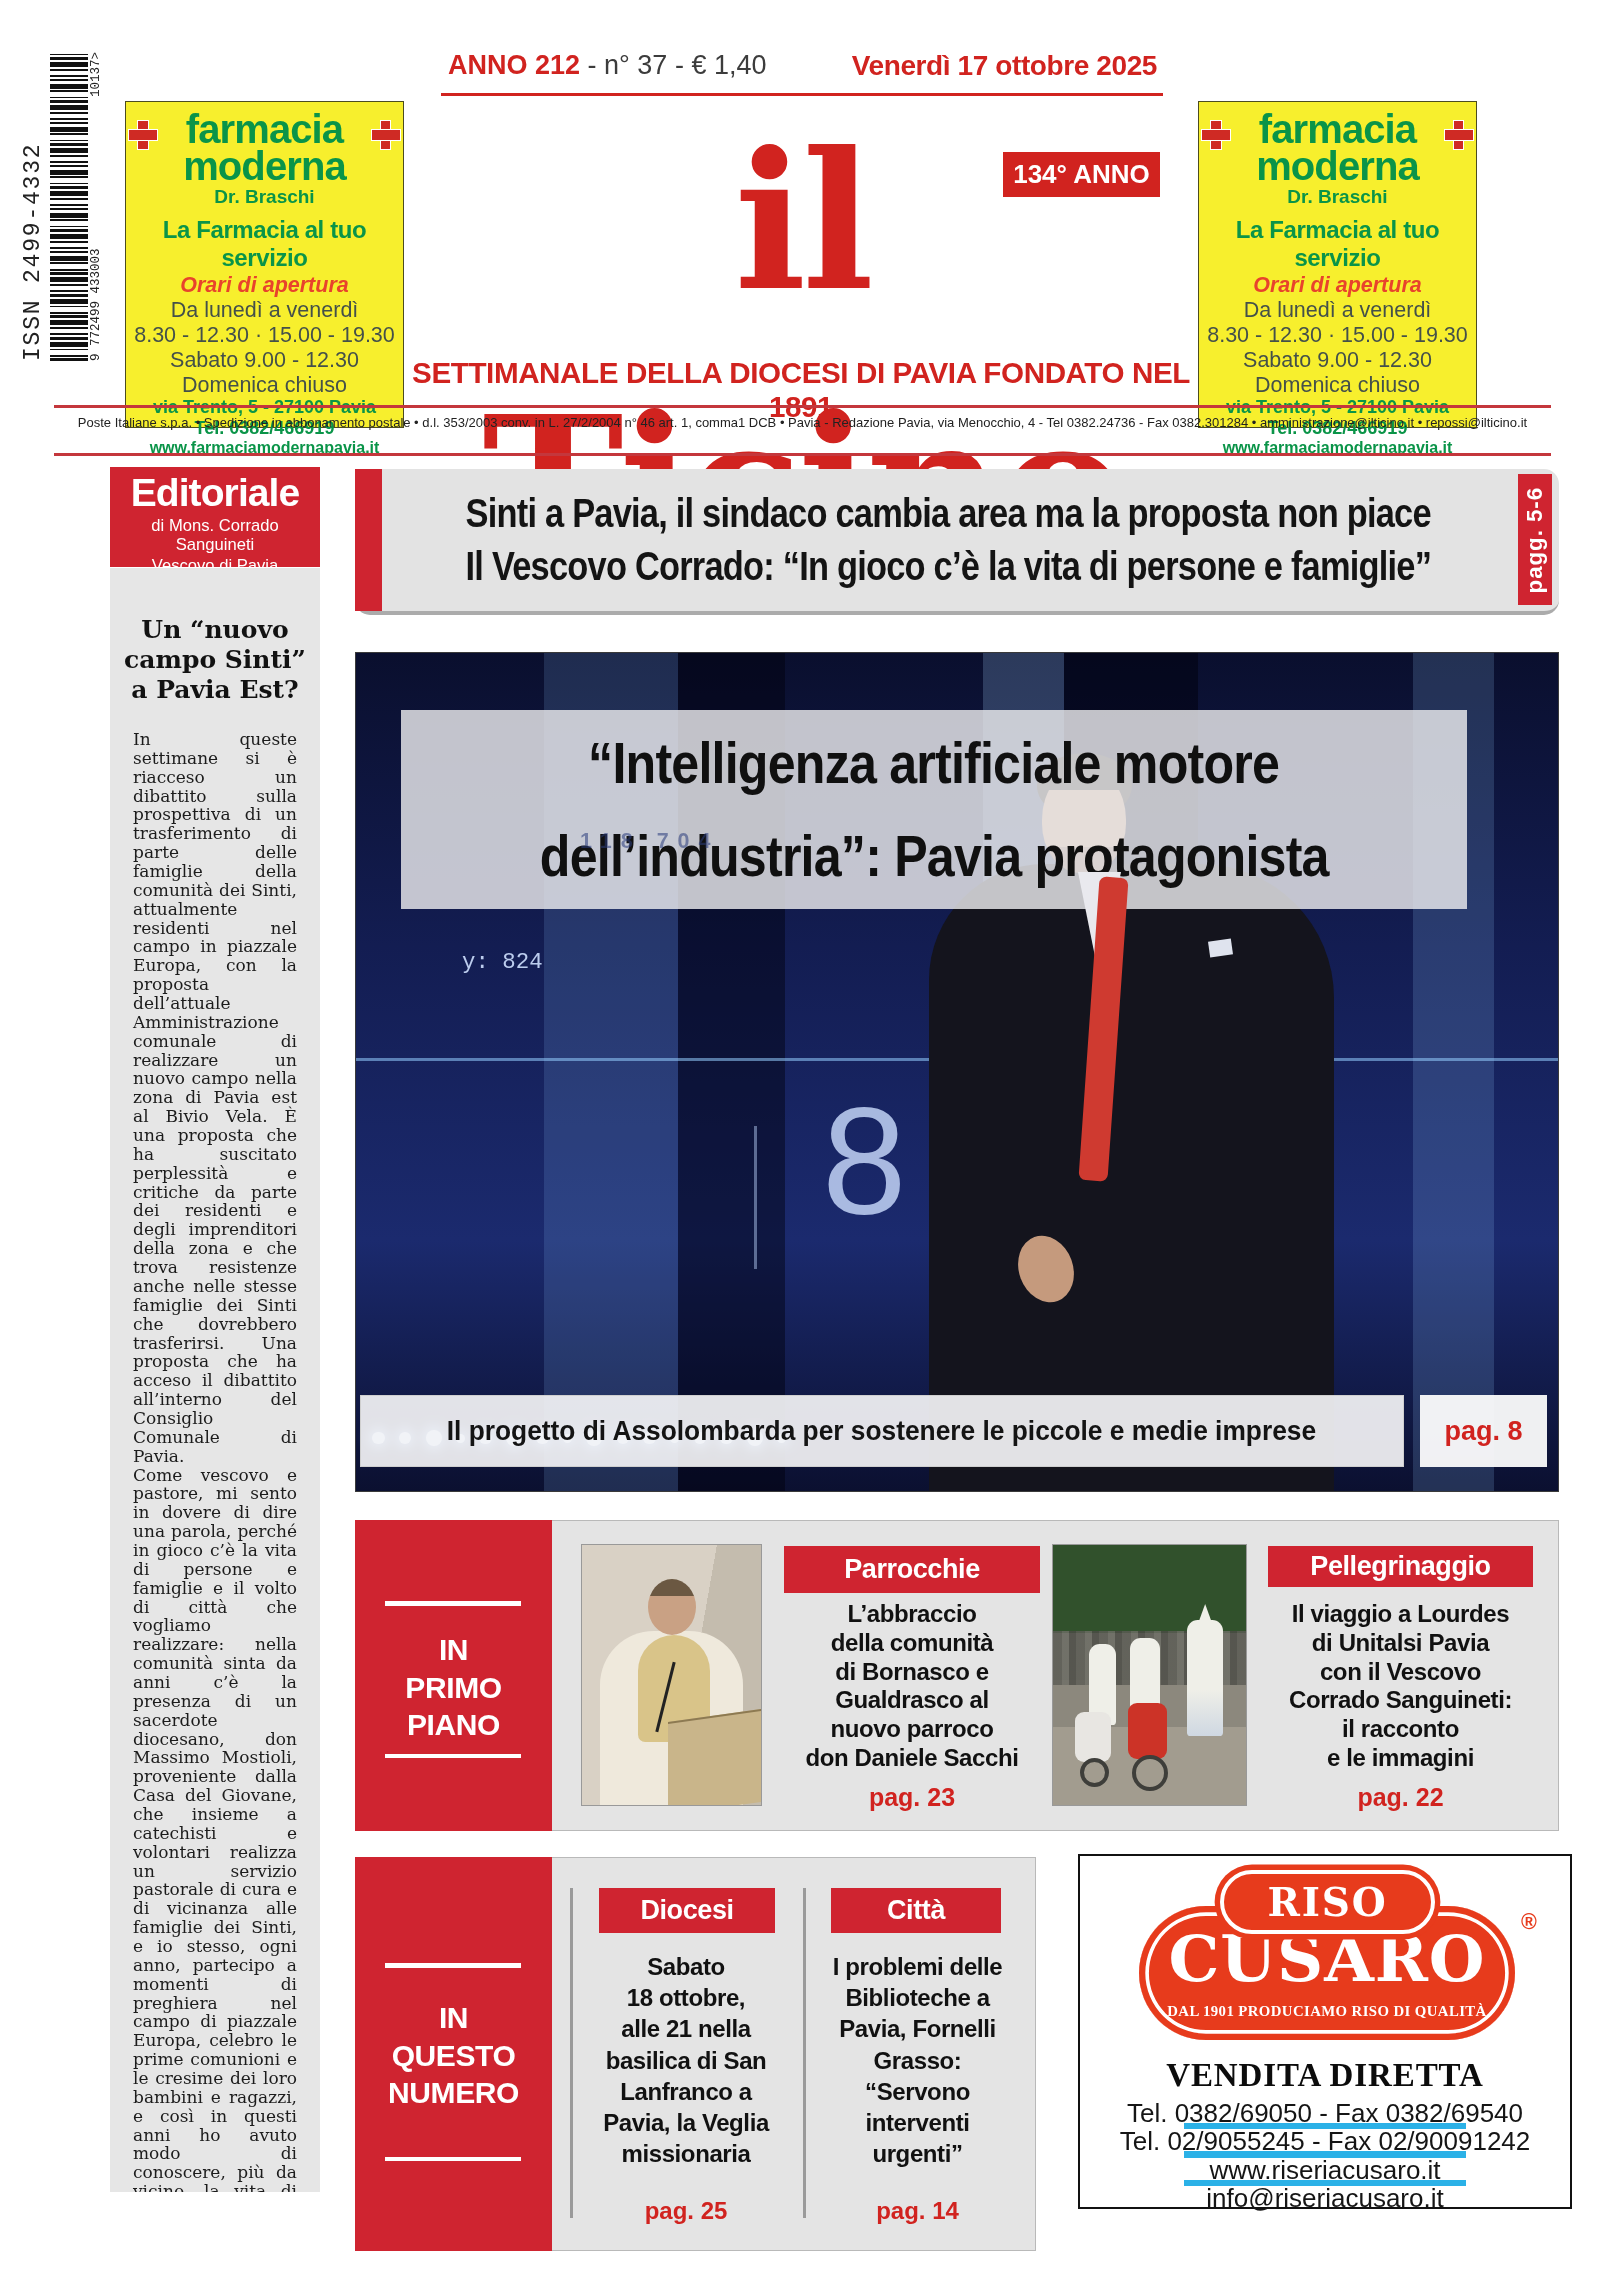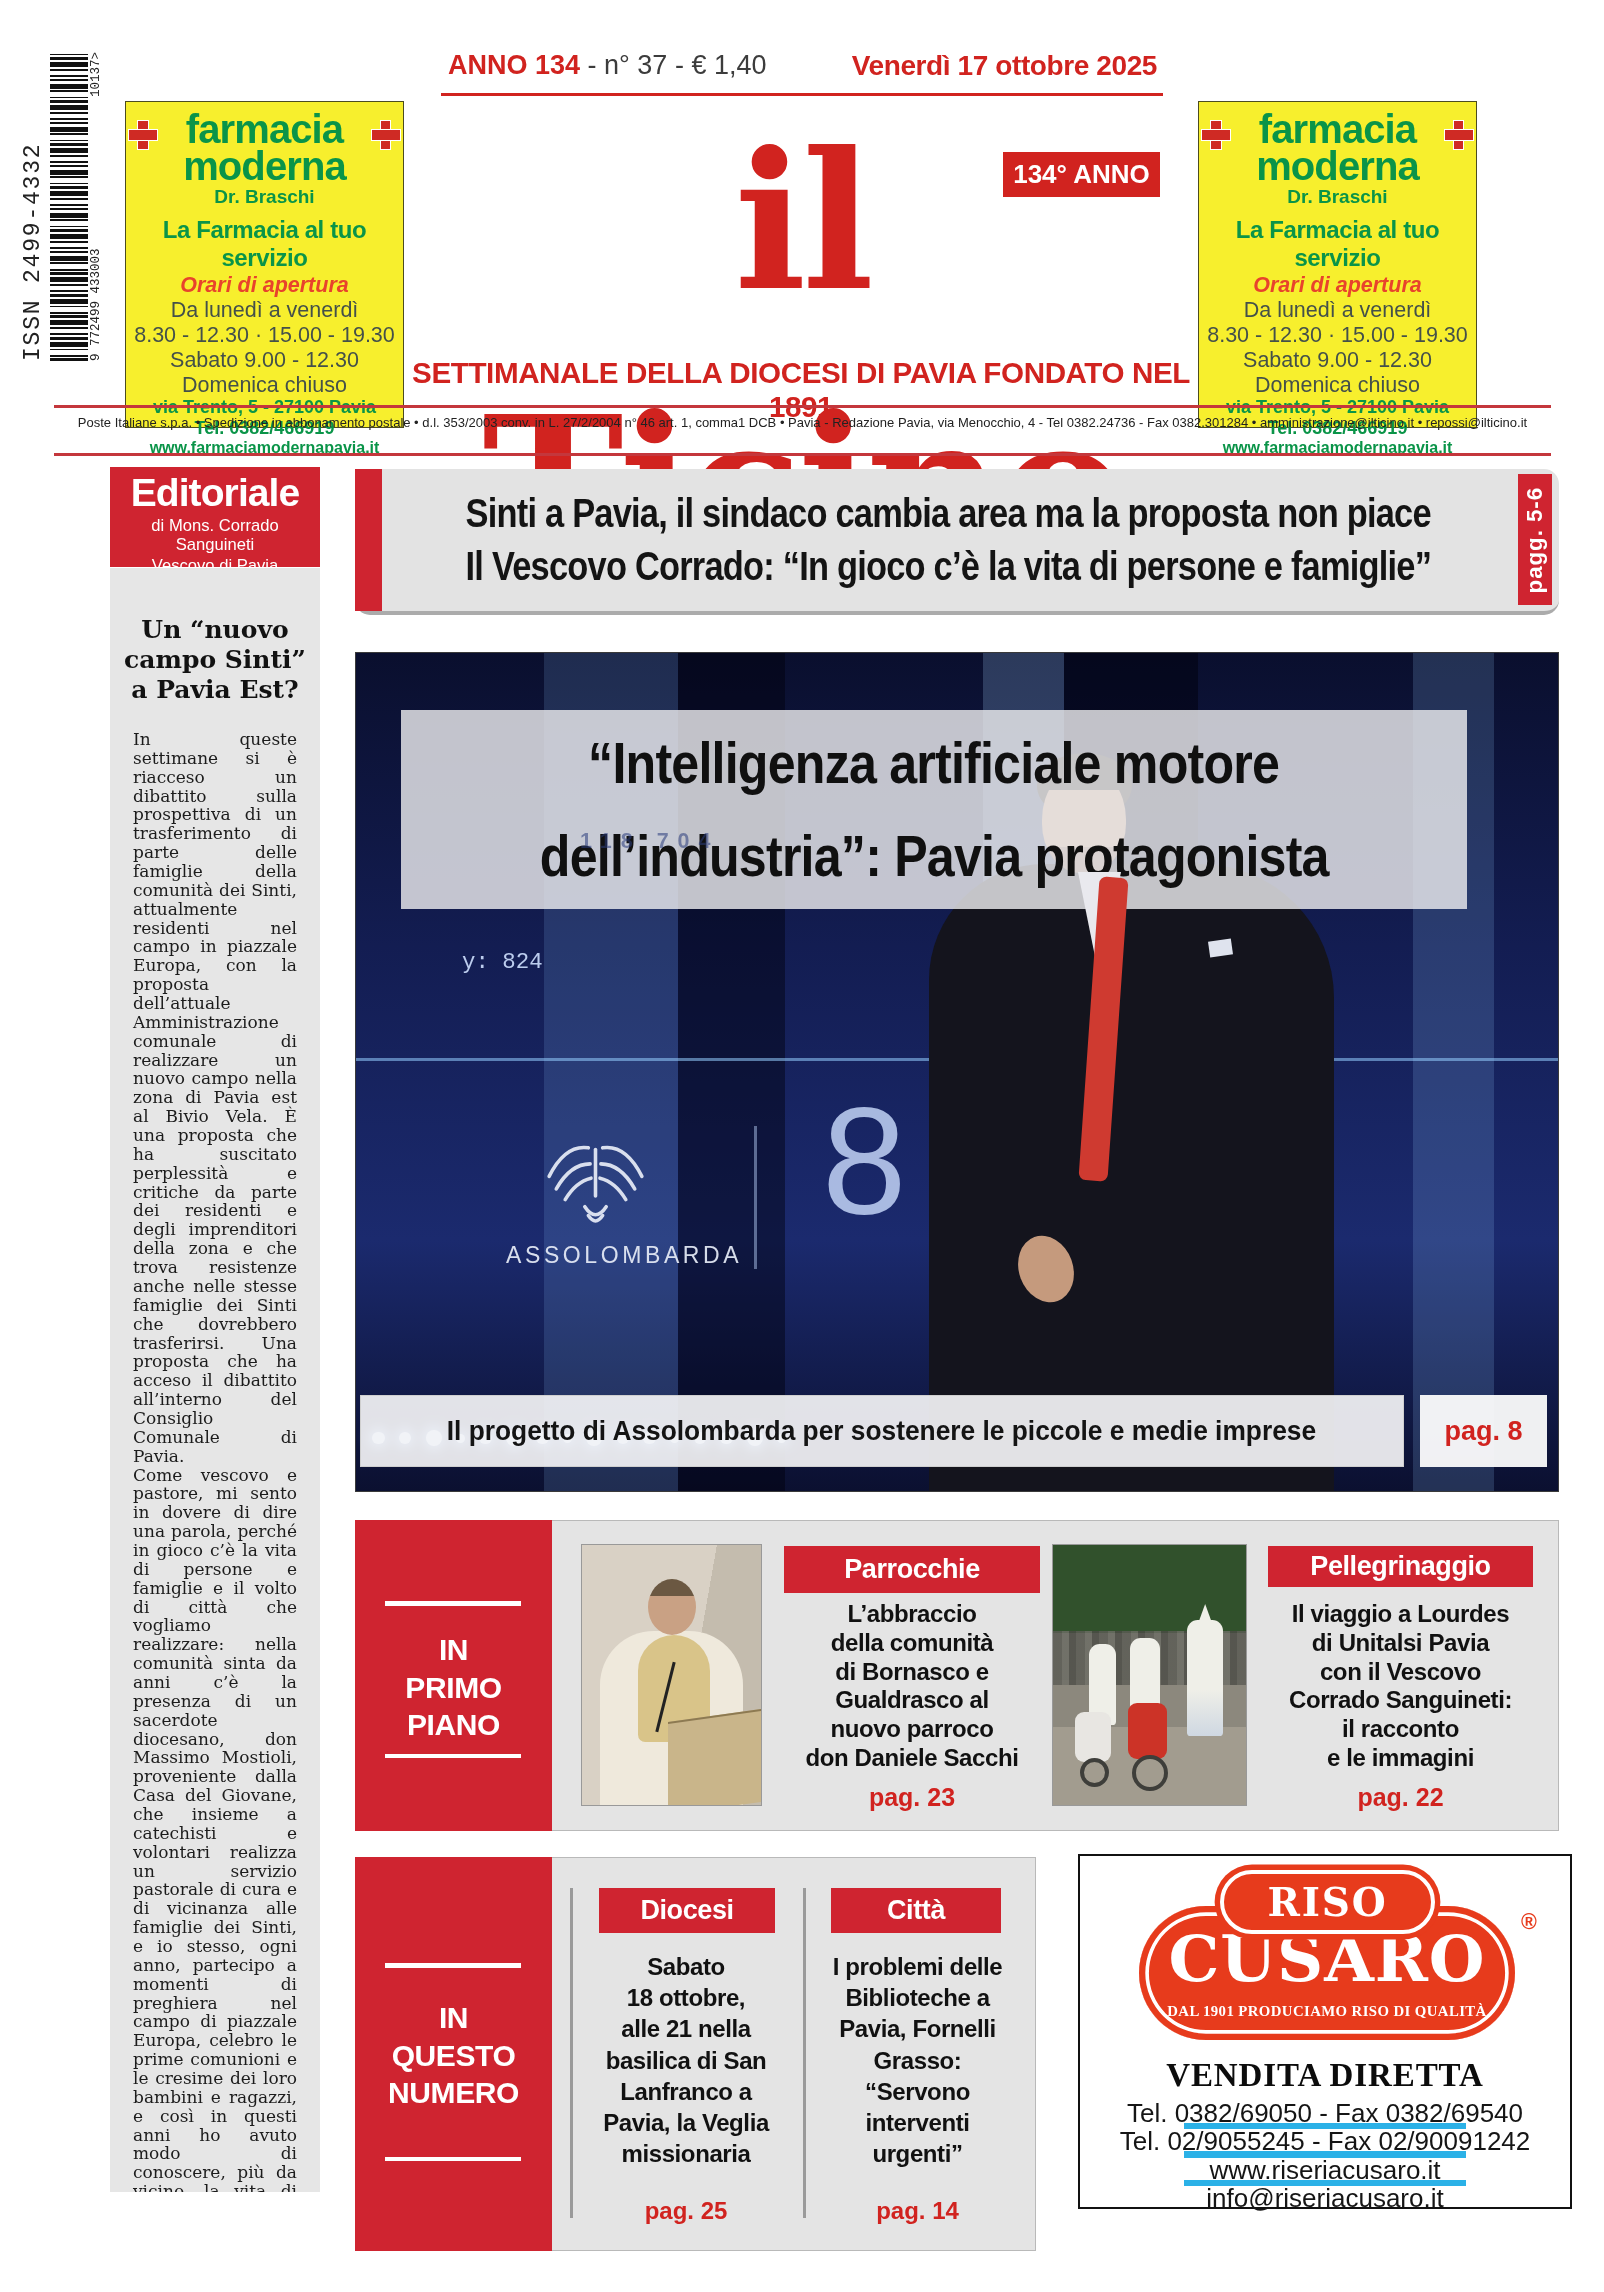--- a/index.html
+++ b/index.html
@@ -204,21 +204,21 @@
     <div class="ph-hours-title">Orari di apertura</div>
     <div class="ph-hour">Da lunedì a venerdì</div>
     <div class="ph-hour">8.30 - 12.30 · 15.00 - 19.30</div>
     <div class="ph-hour">Sabato 9.00 - 12.30</div>
     <div class="ph-hour">Domenica chiuso</div>
     <div class="ph-small">via Trento, 5 - 27100 Pavia</div>
     <div class="ph-small">Tel. 0382/466919</div>
     <div class="ph-web">www.farmaciamodernapavia.it</div>
   </div>
 
-  <div class="abs issue-line"><b>ANNO 134</b><span> - n° 37 - € 1,40</span></div>
+  <div class="abs issue-line"><b>ANNO 212</b><span> - n° 37 - € 1,40</span></div>
   <div class="abs date-line">Venerdì 17 ottobre 2025</div>
   <div class="abs head-rule"></div>
   <div class="abs masthead">il Ticino</div>
   <div class="abs anno-badge">134° ANNO</div>
   <div class="abs subtitle">SETTIMANALE DELLA DIOCESI DI PAVIA FONDATO NEL 1891</div>
   <div class="abs rule" style="top:405px;"></div>
   <div class="abs postal-text">Poste Italiane s.p.a. • Spedizione in abbonamento postale • d.l. 353/2003 conv. in L. 27/2/2004 n° 46 art. 1, comma1 DCB • Pavia - Redazione Pavia, via Menocchio, 4 - Tel 0382.24736 - Fax 0382.301284 • amministrazione@ilticino.it • repossi@ilticino.it</div>
   <div class="abs rule" style="top:453px;"></div>
 
   <div class="abs edit-head">
@@ -253,36 +253,20 @@
     <div class="abs stripe s2"></div>
     <div class="abs stripe s3"></div>
     <div class="abs stripe s4"></div>
     <div class="abs stripe s5"></div>
     <div class="abs glow-line"></div>
 
     <div class="abs coord-num">y: 824</div>
     <div class="abs screen-divider"></div>
     <div class="abs big8">8</div>
 
-    <div class="abs asso">
-      <svg width="107" height="93" viewBox="0 0 120 104">
-        <g fill="none" stroke="#e8edf8" stroke-width="4" stroke-linecap="round">
-          <path d="M8 44 Q26 8 52 12"></path>
-            <path d="M16 58 Q32 30 54 30"></path>
-            <path d="M26 70 Q38 50 55 46"></path>
-          <path d="M112 44 Q94 8 68 12"></path>
-            <path d="M104 58 Q88 30 66 30"></path>
-            <path d="M94 70 Q82 50 65 46"></path>
-          <path d="M60 14 L60 66"></path>
-            <path d="M48 78 Q60 96 72 78"></path>
-            <path d="M52 88 Q60 100 68 88"></path>
-        </g>
-      </svg>
-      <div class="asso-name">ASSOLOMBARDA</div>
-    </div>
 
     <div class="hband abs">
       <span>“Intelligenza artificiale motore</span>
       <span>dell’industria”: Pavia protagonista</span>
     </div>
     <div class="abs overlay-nums">118   704</div>
 
     <div class="abs sp-suit"></div>
     <div class="abs sp-hair"></div>
     <div class="abs sp-head"></div>

